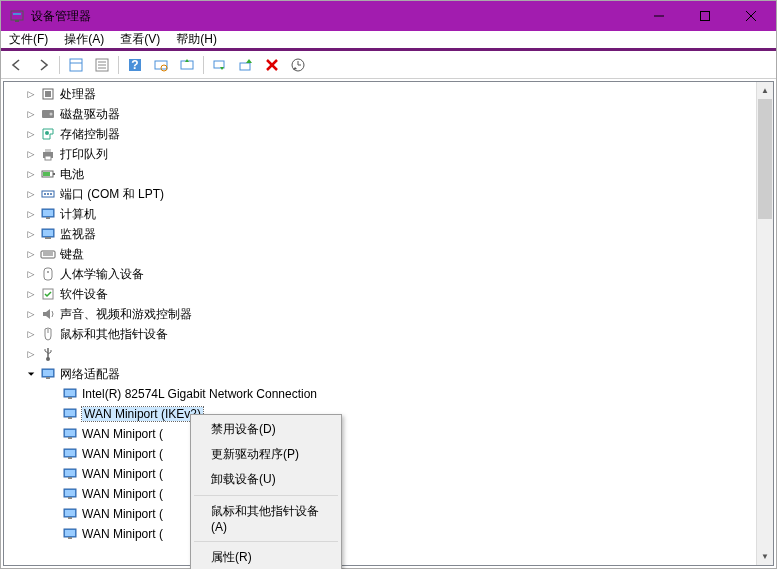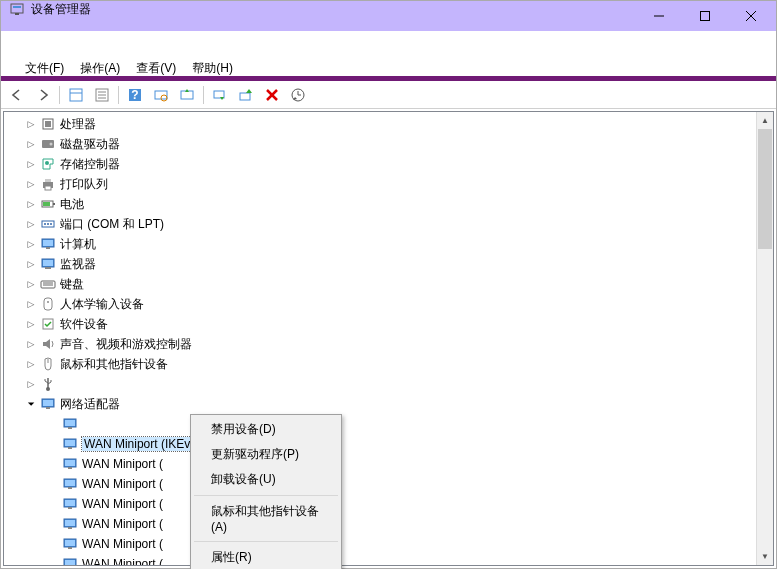--- a/index.html
+++ b/index.html
@@ -1,22 +1,22 @@
 <!DOCTYPE html>
 <html><head>
 <meta charset="utf-8">
 <style>
 * { margin: 0; padding: 0; box-sizing: border-box; font-family: "Microsoft YaHei", "Segoe UI", sans-serif; font-size: 12px; }
 body { background: #fff; width: 777px; height: 569px; border: 1px solid #aaa; display: flex; flex-direction: column; overflow: hidden; }
-.titlebar { height: 30px; display: flex; align-items: flex-start; padding: 0 2px 0 8px; background: #c4b5fd; }
+.titlebar { height: 30px; display: flex; align-items: center; padding: 0 2px 0 8px; background: #a21caf; }
 .titlebar .app-icon { width: 16px; height: 16px; margin-right: 6px; display: flex; align-items: center; justify-content: center; }
 .titlebar .title { flex: 1; }
 .titlebar .win-controls { display: flex; height: 100%; }
 .titlebar .win-btn { width: 46px; height: 100%; display: flex; align-items: center; justify-content: center; font-family: "Segoe MDL2 Assets", sans-serif; font-size: 10px; }
-.menubar { height: 20px; display: flex; align-items: center; padding: 0 16px; border-bottom: 5px solid #701a75; margin-top: 30px;}
+.menubar { height: 20px; display: flex; align-items: center; padding: 0 0; border-bottom: 3px solid #701a75;}
 .menubar .menu-item { padding: 2px 8px; cursor: default; }
 .toolbar { height: 28px; display: flex; align-items: center; padding: 0 4px; border-bottom: 1px solid #d0d0d0; gap: 2px; }
 .toolbar .tool-btn { width: 24px; height: 24px; display: flex; align-items: center; justify-content: center; border: 1px solid transparent; }
 .toolbar .sep { width: 1px; height: 18px; background: #ccc; margin: 0 2px; }
 .content { flex: 1; margin: 2px; border: 1px solid #828790; display: flex; position: relative; overflow: hidden; }
 .tree { flex: 1; padding: 2px 0; overflow: hidden; }
 .tree-item { display: flex; align-items: center; height: 20px; padding-left: 20px; white-space: nowrap; cursor: default; }
 .tree-item.child { padding-left: 58px; }
 .tree-item .expander { width: 14px; height: 14px; display: flex; align-items: center; justify-content: center; margin-right: 2px; color: #666; font-size: 9px; }
 .tree-item .dev-icon { width: 16px; height: 16px; margin-right: 4px; display: flex; align-items: center; justify-content: center; }
@@ -306,20 +306,21 @@
         <span class="label">网络适配器</span>
       </div>
       <div class="tree-item child">
         <span class="dev-icon">
           <svg width="16" height="16">
             <rect x="2" y="3" width="12" height="8" fill="#4a90d9" stroke="#36a"></rect>
             <rect x="3" y="4" width="10" height="6" fill="#9cf"></rect>
             <rect x="6" y="11" width="4" height="2" fill="#888"></rect>
           </svg>
         </span>
+        <span class="label">Intel(R) 82574L Gigabit Network Connection</span>
       </div>
       <div class="tree-item child selected">
         <span class="dev-icon">
           <svg width="16" height="16">
             <rect x="2" y="3" width="12" height="8" fill="#4a90d9" stroke="#36a"></rect>
             <rect x="3" y="4" width="10" height="6" fill="#9cf"></rect>
             <rect x="6" y="11" width="4" height="2" fill="#888"></rect>
           </svg>
         </span>
         <span class="label">WAN Miniport (IKEv2)</span>

